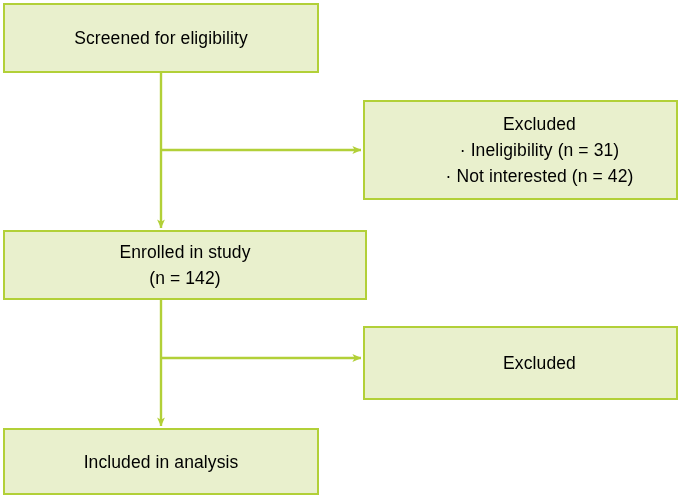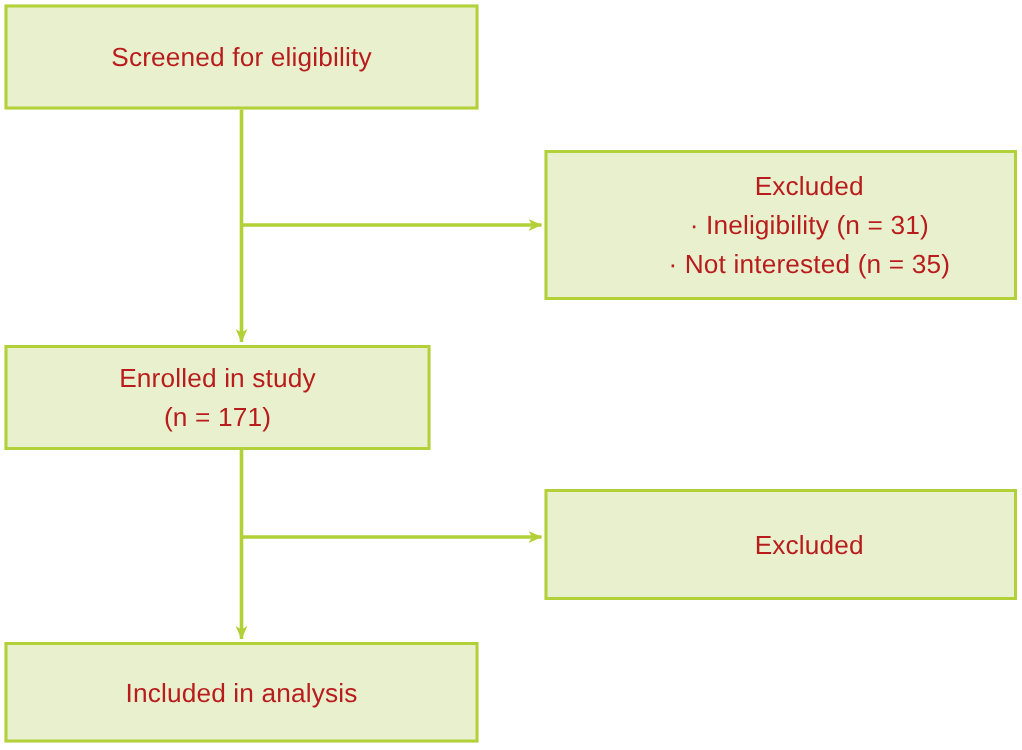--- a/index.html
+++ b/index.html
@@ -30,21 +30,21 @@
     width: 681px;
     height: 500px;
     pointer-events: none;
   }
 
   .node {
     position: absolute;
     box-sizing: border-box;
     background: #e9f0cd;
     border: 2px solid #b2d038;
-    color: #b91c1c;
+    color: #000000;
     display: flex;
     flex-direction: column;
     justify-content: center;
   }
 
   .node.centered {
     align-items: center;
     text-align: center;
   }
 
@@ -60,21 +60,21 @@
     letter-spacing: 0.1px;
     white-space: nowrap;
   }
 
   .node-line.bullet-line {
     display: block;
   }
 
   
   #node-screened  { left: 3px;   top: 3px;   width: 316px; height: 70px; }
-  #node-enrolled  { left: 3px;   top: 230px; width: 284px; height: 70px; }
+  #node-enrolled  { left: 3px;   top: 230px; width: 364px; height: 70px; }
   #node-included  { left: 3px;   top: 428px; width: 316px; height: 67px; }
   #node-excluded-1{ left: 363px; top: 100px; width: 315px; height: 100px; }
   #node-excluded-2{ left: 363px; top: 326px; width: 315px; height: 74px; }
 </style>
 </head>
 <body>
 
 <div id="flow-canvas">
 
   <svg class="connector-layer" viewBox="0 0 681 500" width="681" height="500">
@@ -96,26 +96,26 @@
     <line x1="161" y1="358" x2="361" y2="358" stroke="#b2d038" stroke-width="2.4" marker-end="url(#arrow-right)"></line>
   </svg>
 
   <div class="node centered" id="node-screened">
     <span class="node-line">Screened for eligibility</span>
   </div>
 
   <div class="node listed" id="node-excluded-1">
     <span class="node-line">Excluded</span>
     <span class="node-line bullet-line">· Ineligibility (n = 31)</span>
-    <span class="node-line bullet-line">· Not interested (n = 35)</span>
+    <span class="node-line bullet-line">· Not interested (n = 42)</span>
   </div>
 
   <div class="node centered" id="node-enrolled">
     <span class="node-line">Enrolled in study</span>
-    <span class="node-line">(n = 171)</span>
+    <span class="node-line">(n = 142)</span>
   </div>
 
   <div class="node listed" id="node-excluded-2">
     <span class="node-line">Excluded</span>
   </div>
 
   <div class="node centered" id="node-included">
     <span class="node-line">Included in analysis</span>
   </div>
 

